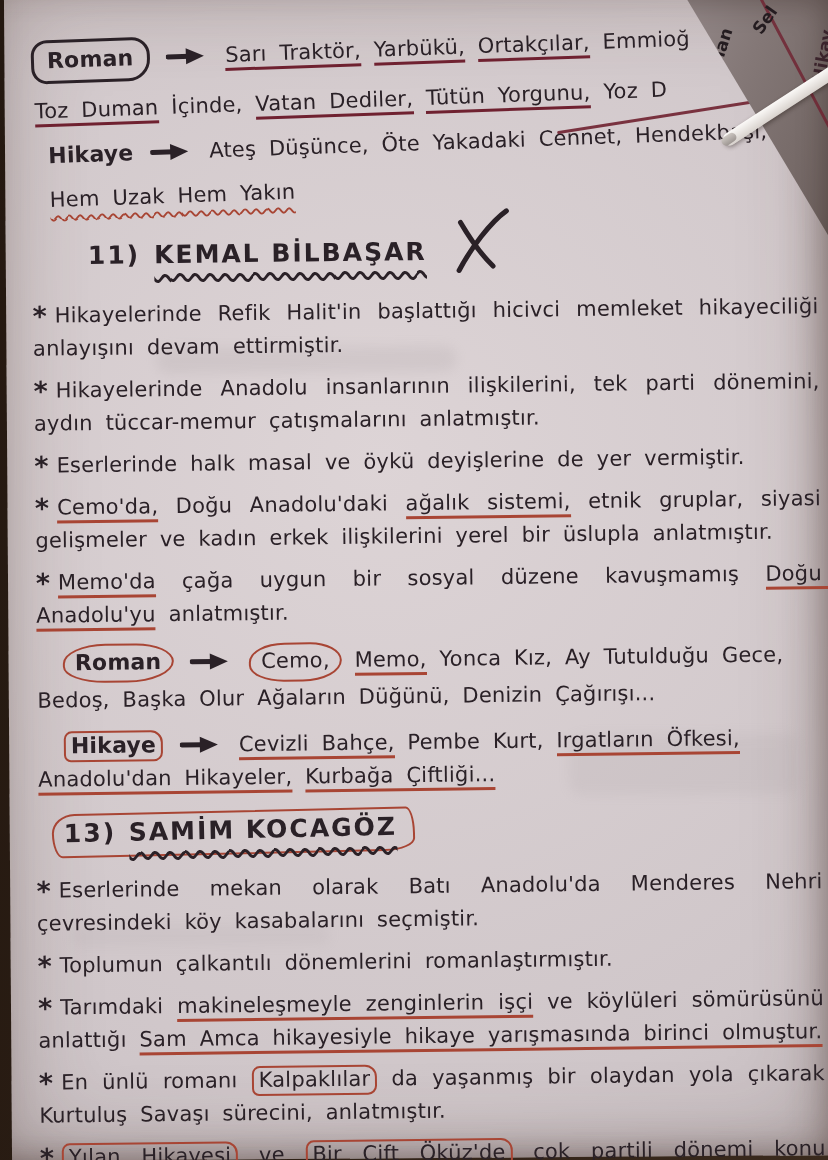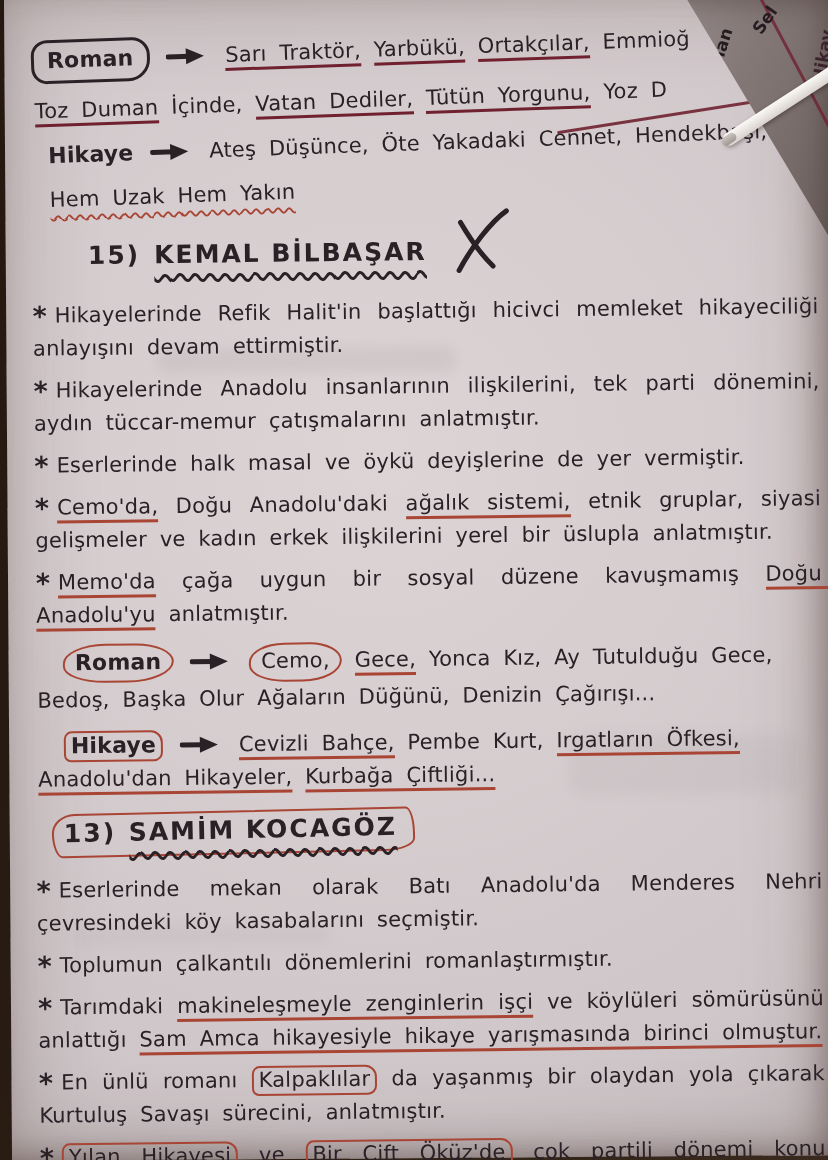--- a/index.html
+++ b/index.html
@@ -117,41 +117,41 @@
           </svg>
         <span><span class="seg">Ateş Düşünce, Öte Yakadaki Cennet, Hendekbaşı,</span></span>
       </p>
       <p class="l4">
         <span><span class="seg u-red-wavy">Hem Uzak Hem Yakın</span></span>
       </p>
     </div>
 
     <div class="kemal">
       <h2>
-        <span class="hnum">15)</span>
+        <span class="hnum">11)</span>
         <span class="hwavy">KEMAL BİLBAŞAR</span>
         <svg class="xmark" viewBox="0 0 58 66">
           <path d="M6 62 C 18 40, 38 14, 54 3" stroke="#2a2127" stroke-width="5" fill="none" stroke-linecap="round"></path>
           <path d="M8 14 C 16 28, 26 44, 40 58" stroke="#2a2127" stroke-width="5" fill="none" stroke-linecap="round"></path>
         </svg>
       </h2>
 
       <p class="bullet"><span class="star">*</span><span><span class="seg">Hikayelerinde Refik Halit'in başlattığı hicivci memleket hikayeciliği anlayışını devam ettirmiştir.</span></span></p>
       <p class="bullet"><span class="star">*</span><span><span class="seg">Hikayelerinde Anadolu insanlarının ilişkilerini, tek parti dönemini, aydın tüccar-memur çatışmalarını anlatmıştır.</span></span></p>
       <p class="bullet"><span class="star">*</span><span><span class="seg">Eserlerinde halk masal ve öykü deyişlerine de yer vermiştir.</span></span></p>
       <p class="bullet"><span class="star">*</span><span><span class="seg u-red">Cemo'da,</span> <span class="seg">Doğu Anadolu'daki</span> <span class="seg u-red">ağalık sistemi,</span> <span class="seg">etnik gruplar, siyasi gelişmeler ve kadın erkek ilişkilerini yerel bir üslupla anlatmıştır.</span></span></p>
       <p class="bullet"><span class="star">*</span><span><span class="seg u-red">Memo'da</span> <span class="seg">çağa uygun bir sosyal düzene kavuşmamış</span> <span class="seg u-red">Doğu Anadolu'yu</span> <span class="seg">anlatmıştır.</span></span></p>
 
       <p class="listline">
         <span class="circle-red label lead">Roman</span>
         <svg class="arrow-svg" viewBox="0 0 42 18">
             <path d="M2 9 H24" stroke="#2a2127" stroke-width="5" stroke-linecap="round"></path>
             <path d="M20 1 L38 9 L20 17 Z" fill="#2a2127"></path>
           </svg>
-        <span><span class="seg circle-red">Cemo,</span> <span class="seg u-red">Gece,</span> <span class="seg">Yonca Kız, Ay Tutulduğu Gece, Bedoş, Başka Olur Ağaların Düğünü, Denizin Çağırışı...</span></span>
+        <span><span class="seg circle-red">Cemo,</span> <span class="seg u-red">Memo,</span> <span class="seg">Yonca Kız, Ay Tutulduğu Gece, Bedoş, Başka Olur Ağaların Düğünü, Denizin Çağırışı...</span></span>
       </p>
       <p class="listline">
         <span class="box-red label lead">Hikaye</span>
         <svg class="arrow-svg" viewBox="0 0 42 18">
             <path d="M2 9 H24" stroke="#2a2127" stroke-width="5" stroke-linecap="round"></path>
             <path d="M20 1 L38 9 L20 17 Z" fill="#2a2127"></path>
           </svg>
         <span><span class="seg u-red">Cevizli Bahçe,</span> <span class="seg">Pembe Kurt,</span> <span class="seg u-red">Irgatların Öfkesi,</span> <span class="seg u-red">Anadolu'dan Hikayeler,</span> <span class="seg u-red">Kurbağa Çiftliği...</span></span>
       </p>
     </div>

